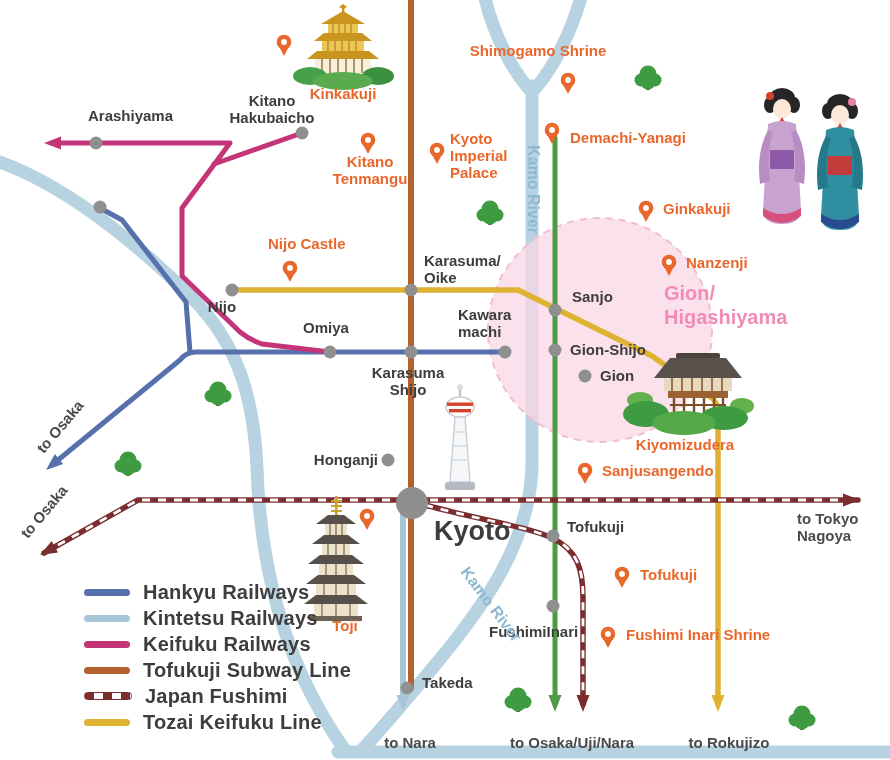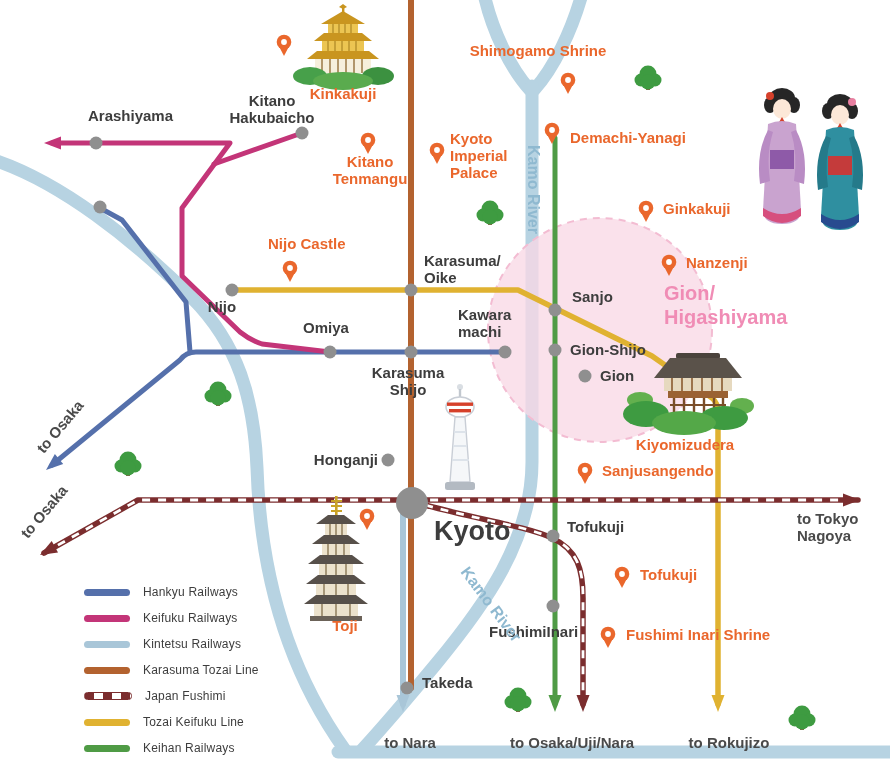--- a/index.html
+++ b/index.html
@@ -6,21 +6,21 @@
   body{width:890px;height:760px;background:#ffffff;font-family:"Liberation Sans",sans-serif;overflow:hidden;}
   #map{position:relative;width:890px;height:760px;}
   #map-svg{position:absolute;left:0;top:0;}
   svg text{font-family:"Liberation Sans",sans-serif;}
   .rail{fill:none;stroke-linecap:round;stroke-linejoin:round;}
   .river{fill:none;stroke-linecap:round;stroke-linejoin:round;}
   .jrdash{fill:none;stroke:#ffffff;stroke-width:2.8;stroke-dasharray:8 8;}
   #legend{position:absolute;left:84px;top:579px;display:flex;flex-direction:column;}
   .legend-item{display:flex;align-items:center;gap:13px;height:26px;}
   .swatch{width:46px;height:7px;border-radius:3.5px;flex:0 0 auto;}
-  .legend-label{font-size:12px;color:#3d3d3d;font-weight:400;letter-spacing:.2px;white-space:nowrap;}
+  .legend-label{font-size:20px;color:#3d3d3d;font-weight:700;letter-spacing:.2px;white-space:nowrap;}
 </style>
 </head>
 <body>
 
 <div id="map">
   <svg id="map-svg" width="890" height="760" viewBox="0 0 890 760">
 
     <g id="rivers">
       <path class="river" stroke-width="13" d="M -6,160 C 60,182 132,238 192,298 C 238,344 254,398 257,468 C 260,560 282,662 345,750" stroke="#b7d3e2"></path>
       <path class="river" stroke-width="13" d="M 338,752 L 896,752" stroke="#b7d3e2"></path>
@@ -326,37 +326,33 @@
         <text x="460" y="572" font-size="16" font-weight="700" fill="#8fb9d0" text-anchor="start" transform="rotate(53 460 572)">Kamo River</text>
       </g>
   </svg>
 
   <div id="legend">
       <div class="legend-item">
         <span class="swatch" style="background: rgb(85, 112, 171);"></span>
         <span class="legend-label">Hankyu Railways</span>
       </div>
       <div class="legend-item">
+        <span class="swatch" style="background: rgb(169, 198, 216);"></span>
+        <span class="legend-label">Kintetsu Railways</span>
+      </div>
+      <div class="legend-item">
         <span class="swatch" style="background: rgb(195, 53, 120);"></span>
         <span class="legend-label">Keifuku Railways</span>
       </div>
       <div class="legend-item">
-        <span class="swatch" style="background: rgb(169, 198, 216);"></span>
-        <span class="legend-label">Kintetsu Railways</span>
-      </div>
-      <div class="legend-item">
         <span class="swatch" style="background: rgb(179, 98, 47);"></span>
-        <span class="legend-label">Karasuma Tozai Line</span>
+        <span class="legend-label">Tofukuji Subway Line</span>
       </div>
       <div class="legend-item">
         <span class="swatch" style="background: repeating-linear-gradient(90deg, rgb(123, 45, 46) 0px, rgb(123, 45, 46) 9px, rgb(255, 255, 255) 9px, rgb(255, 255, 255) 18px); border: 1.5px solid rgb(123, 45, 46); height: 6px;"></span>
         <span class="legend-label">Japan Fushimi</span>
       </div>
       <div class="legend-item">
         <span class="swatch" style="background: rgb(224, 178, 49);"></span>
         <span class="legend-label">Tozai Keifuku Line</span>
       </div>
-      <div class="legend-item">
-        <span class="swatch" style="background: rgb(79, 155, 69);"></span>
-        <span class="legend-label">Keihan Railways</span>
-      </div>
     </div>
 </div>
 
 </body></html>

